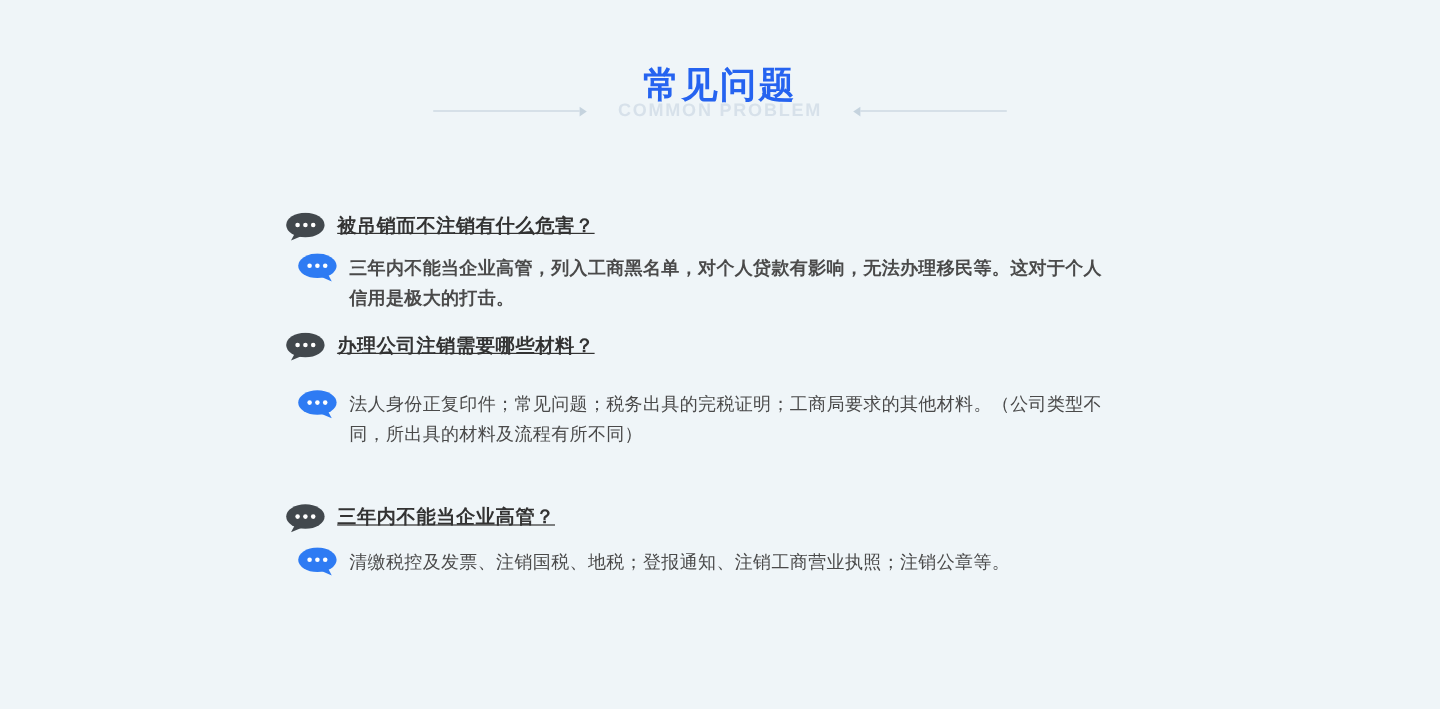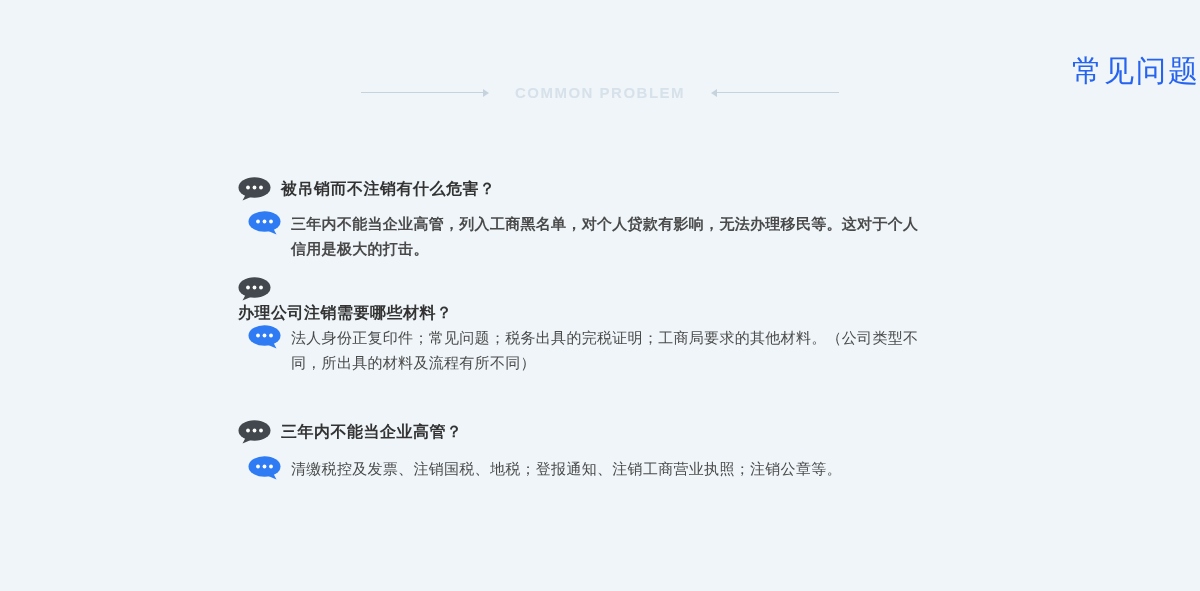--- a/index.html
+++ b/index.html
@@ -24,23 +24,23 @@
     width:1200px;
     height:591px;
     background:var(--bg);
   }
   
   .page-title{
     position:absolute;
     top:51px;
     left:0;
     width:100%;
-    text-align:right;
+    text-align:center;
     font-size:30px;
-    font-weight:400;
+    font-weight:700;
     letter-spacing:2px;
     color:var(--title_blue);
   }
   .sub-row{
     position:absolute;
     top:84px;
     left:0;
     width:100%;
     display:flex;
     align-items:center;
@@ -89,33 +89,34 @@
     margin-right:10px;
   }
   .bubble.q{color:var(--bubble_dark);}
   .bubble.a{color:var(--bubble_blue);}
   .q-text{
     font-size:16px;
     font-weight:700;
     line-height:24px;
     letter-spacing:0.5px;
     color:var(--question_text);
+    text-decoration:underline;
   }
   .a-text{
     font-size:15px;
     line-height:25px;
     letter-spacing:0.3px;
     color:var(--answer_text);
     width:640px;
   }
   .q-row{left:238px;}
   .a-row{left:248px;}
   .q-row.i0{top:177px;}
   .a-row.i0{top:211px;font-weight:bold;}
-  .q-row.i1{top:277px;flex-direction:column;}
+  .q-row.i1{top:277px;}
   .a-row.i1{top:325px;}
   .q-row.i2{top:420px;}
   .a-row.i2{top:456px;}
 </style>
 </head>
 <body>
 
 <div class="page">
 
   <h2 class="page-title">常见问题</h2>

